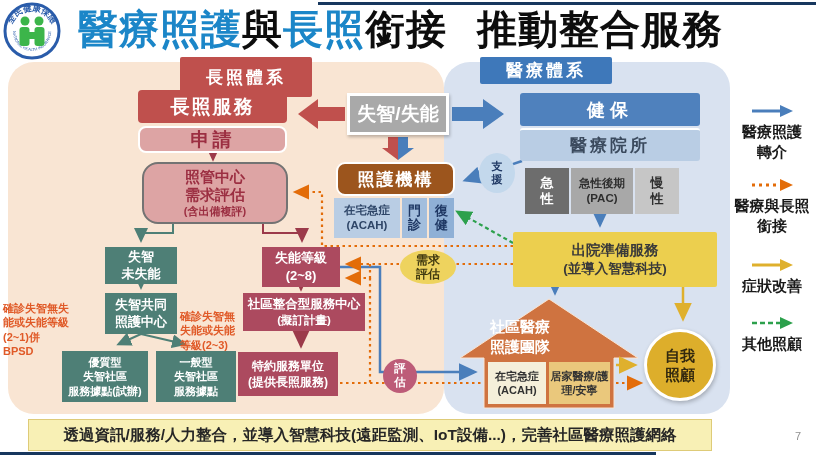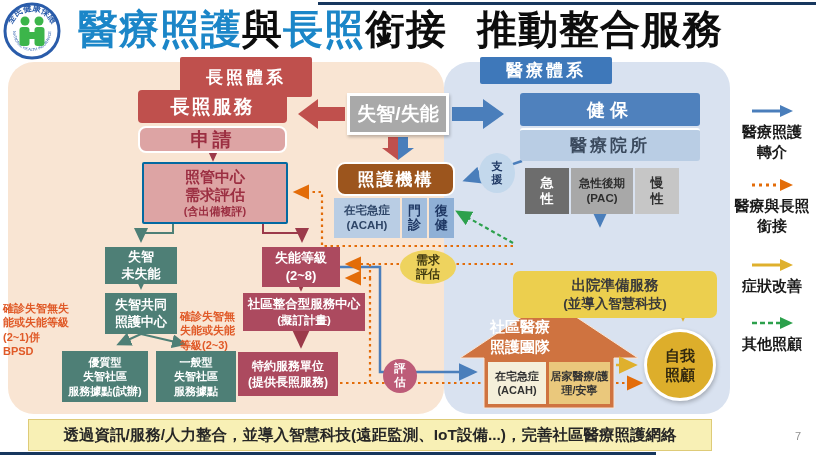--- a/index.html
+++ b/index.html
@@ -113,21 +113,21 @@
     <path d="M370,278 V383" stroke="#e36c09" stroke-width="2.2" stroke-dasharray="2.5,3.5" fill="none"></path>
 
     <path d="M513,243 L458,212" stroke="#2ca04c" stroke-width="2.2" stroke-dasharray="4,3" fill="none" marker-end="url(#mk-green)"></path>
 
     <path d="M683,280 V318" stroke="#dfb02d" stroke-width="2.5" fill="none" marker-end="url(#mk-yellow)"></path>
     <path d="M616,365 H634" stroke="#dfb02d" stroke-width="2.5" fill="none" marker-end="url(#mk-yellow)"></path>
   </svg>
 
   <div class="abs box z3" style="left:138px;top:90px;width:149px;height:33px;background:#bf504d;color:#fff;font-size:19px;letter-spacing:2px;border-radius:4px;">長照服務</div>
   <div class="abs box z3" style="left:138px;top:126px;width:149px;height:27px;background:#dda4a4;border:2px solid #fff;border-radius:8px;color:#9c2f42;font-size:19px;letter-spacing:3px;">申請</div>
-  <div class="abs box z3" style="left:142px;top:162px;width:146px;height:62px;background:#dda4a4;border:2px solid #0369a1;border-radius:2px;color:#9c2f42;">
+  <div class="abs box z3" style="left:142px;top:162px;width:146px;height:62px;background:#dda4a4;border:2px solid #737373;border-radius:16px;color:#9c2f42;">
     <div class="pre" style="font-size:15px;line-height:1.2;font-weight:bold;">照管中心
 需求評估</div>
     <div style="font-size:11px;font-weight:bold;">(含出備複評)</div>
   </div>
 
   <div class="abs box teal z3 pre" style="left:105px;top:293px;width:72px;height:41px;font-size:13px;line-height:1.3;">失智共同
 照護中心</div>
   <div class="abs box teal z3 pre" style="left:105px;top:247px;width:72px;height:37px;font-size:13px;line-height:1.3;">失智
 未失能</div>
   <div class="abs note-orange pre z3" style="left:3px;top:301px;width:66px;">確診失智無失
@@ -169,21 +169,21 @@
   <div class="abs box z3" style="left:520px;top:93px;width:180px;height:33px;background:#4f81bd;color:#fff;font-size:18px;letter-spacing:5px;border-radius:3px;">健保</div>
   <div class="abs box z3" style="left:520px;top:128px;width:180px;height:33px;background:#b9cde4;color:#3b4a5e;font-size:17px;letter-spacing:3px;border-radius:3px;border-top:2px solid #fff;">醫療院所</div>
   <div class="abs box z5 pre" style="left:479px;top:153px;width:36px;height:40px;border-radius:50%;background:#c3d8ec;color:#1f3864;font-size:11px;line-height:1.2;">支
 援</div>
   <div class="abs box z3 pre" style="left:525px;top:168px;width:44px;height:46px;background:#6d6d6d;color:#fff;font-size:13px;line-height:1.2;">急
 性</div>
   <div class="abs box z3 pre" style="left:571px;top:168px;width:62px;height:46px;background:#a8a8a8;color:#2e2e2e;font-size:11.5px;line-height:1.3;">急性後期
 (PAC)</div>
   <div class="abs box z3 pre" style="left:635px;top:168px;width:44px;height:46px;background:#c6c6c6;color:#2e2e2e;font-size:13px;line-height:1.2;">慢
 性</div>
-  <div class="abs box z3" style="left:513px;top:232px;width:204px;height:47px;background:#eccf4e;color:#3a3a3a;border-radius:7px;margin-top:39px;">
+  <div class="abs box z3" style="left:513px;top:232px;width:204px;height:55px;background:#eccf4e;color:#3a3a3a;border-radius:2px;">
     <div style="font-size:14.5px;font-weight:bold;">出院準備服務</div>
     <div style="font-size:13.5px;font-weight:bold;">(並導入智慧科技)</div>
   </div>
 
   <div class="abs pre z3" style="left:490px;top:317px;width:130px;color:#fff;font-weight:bold;font-size:15px;line-height:1.3;">社區醫療
 照護團隊</div>
   <div class="abs box z3 pre" style="left:488px;top:362px;width:58px;height:42px;background:#f5efda;color:#333;font-size:11px;line-height:1.3;">在宅急症
 (ACAH)</div>
   <div class="abs box z3 pre" style="left:549px;top:362px;width:61px;height:42px;background:#eac87c;color:#333;font-size:11px;line-height:1.3;">居家醫療/護
 理/安寧</div>

